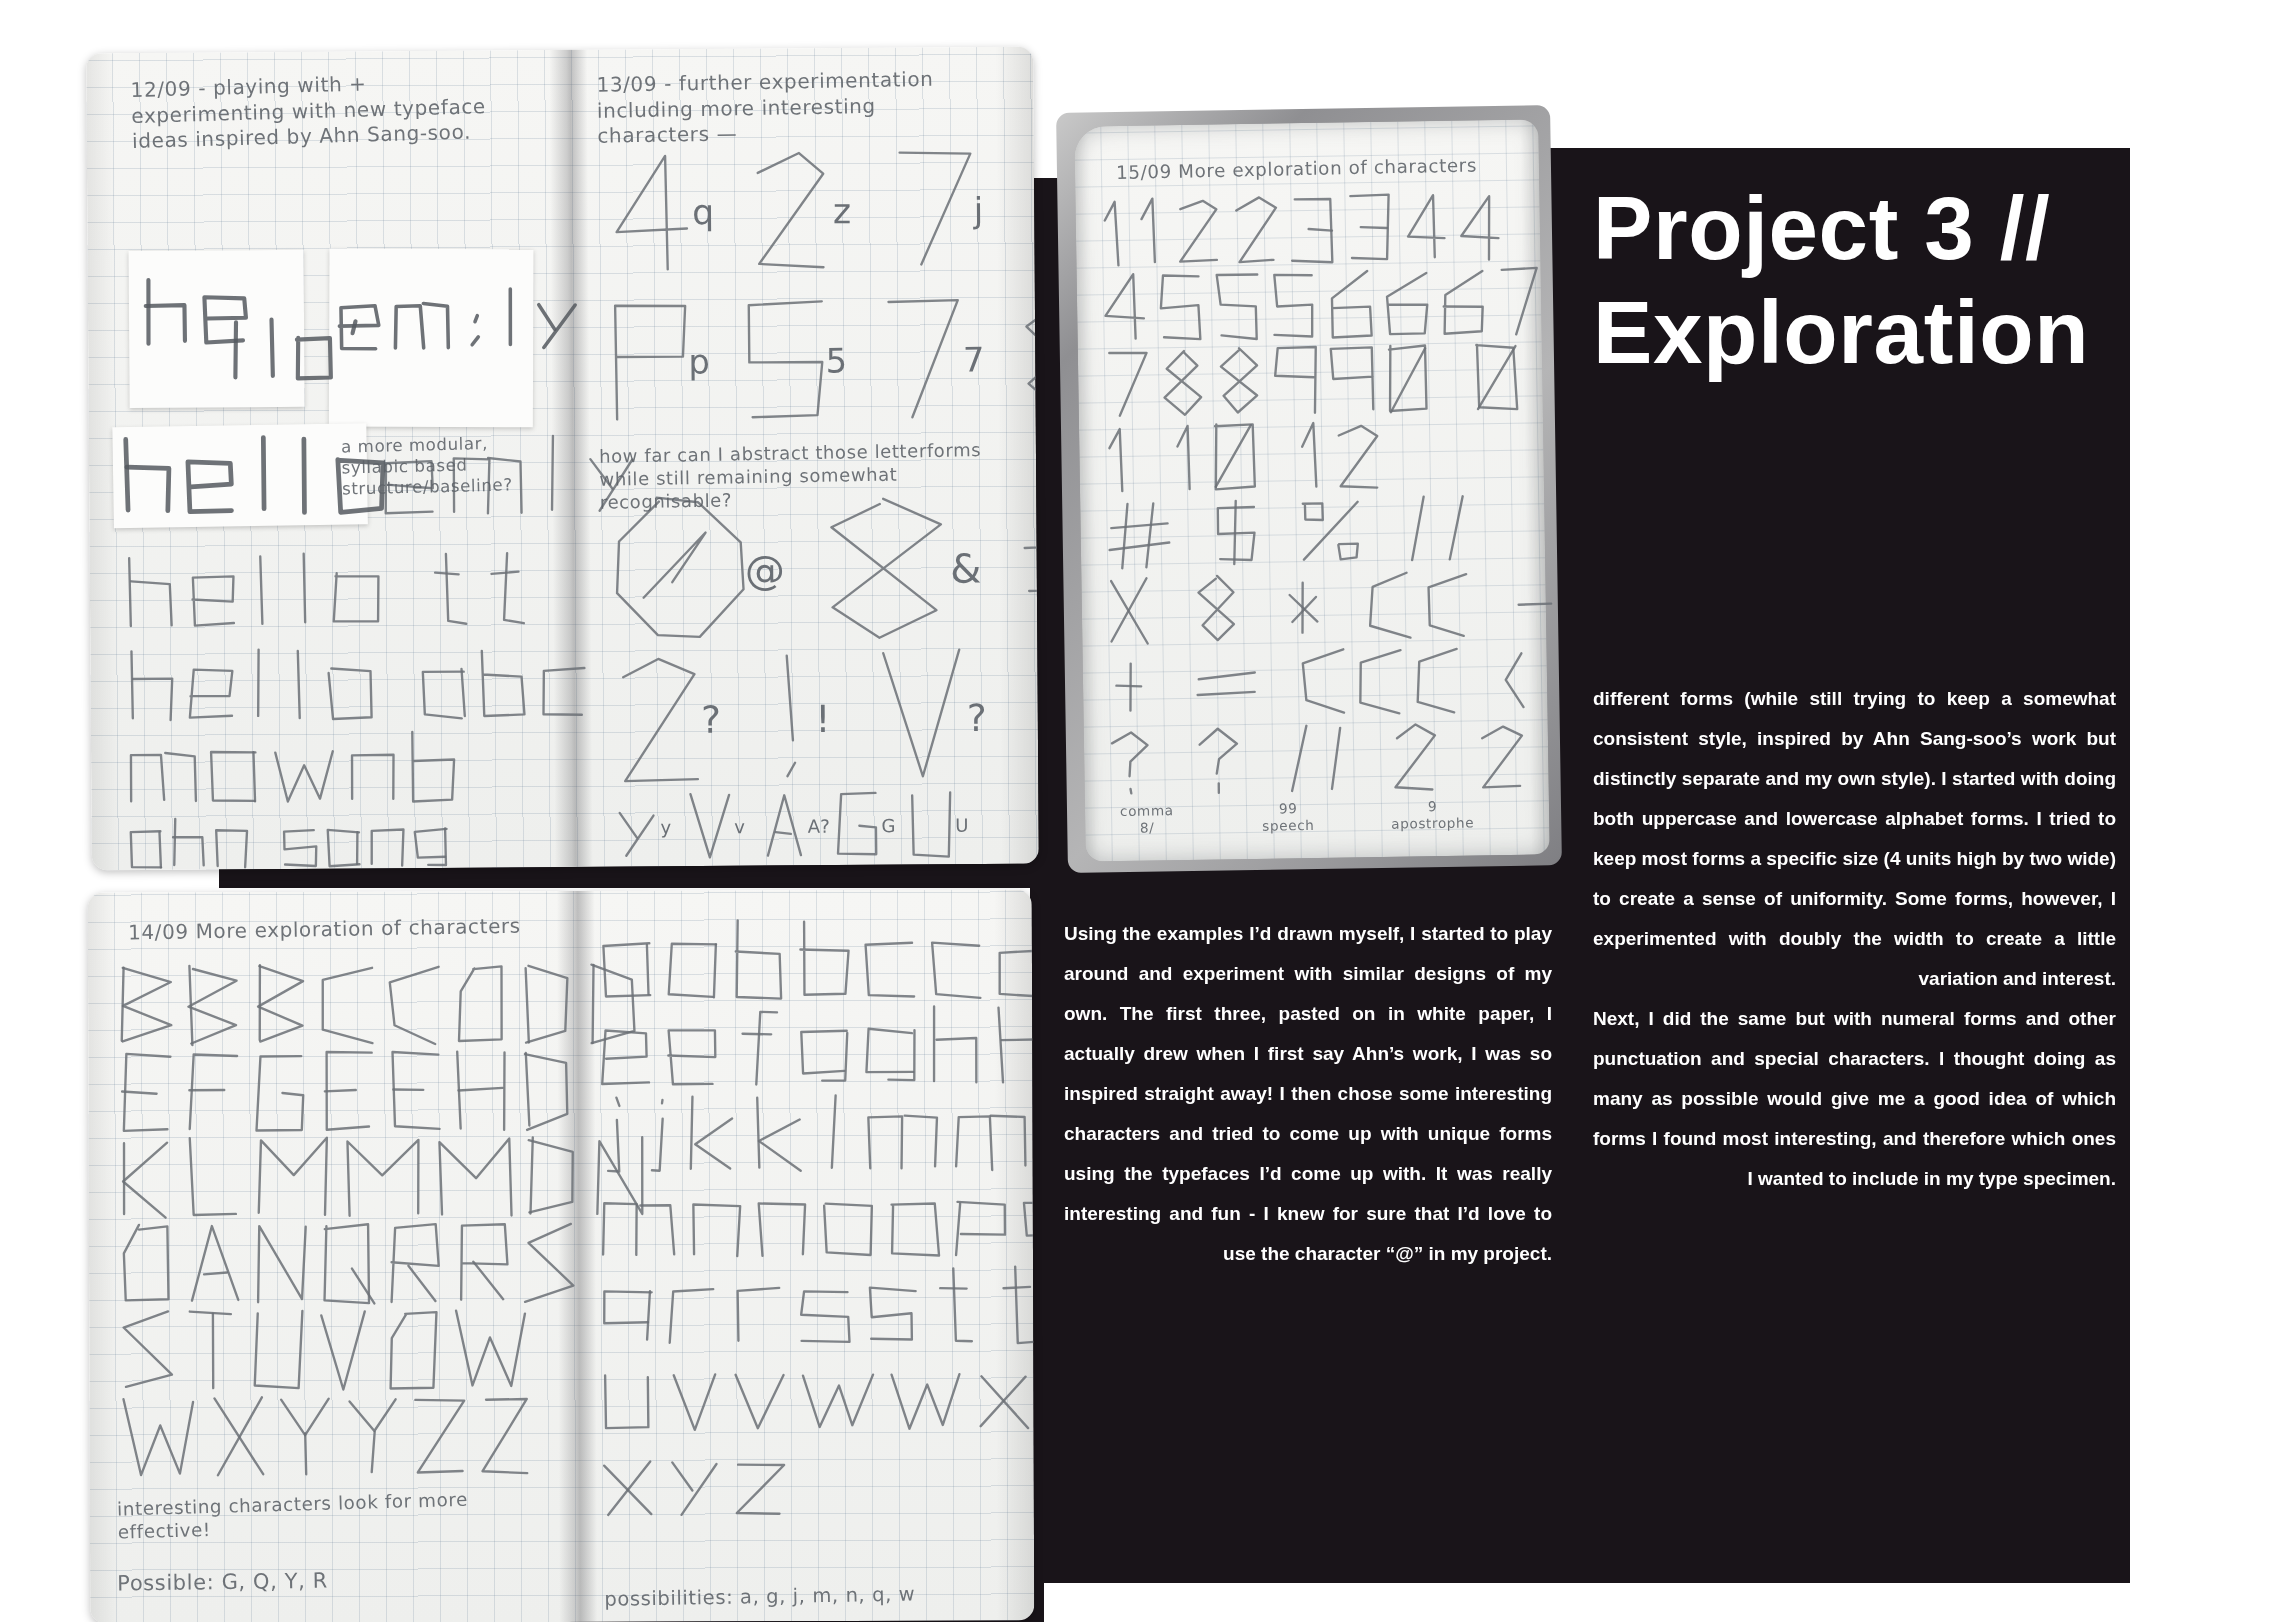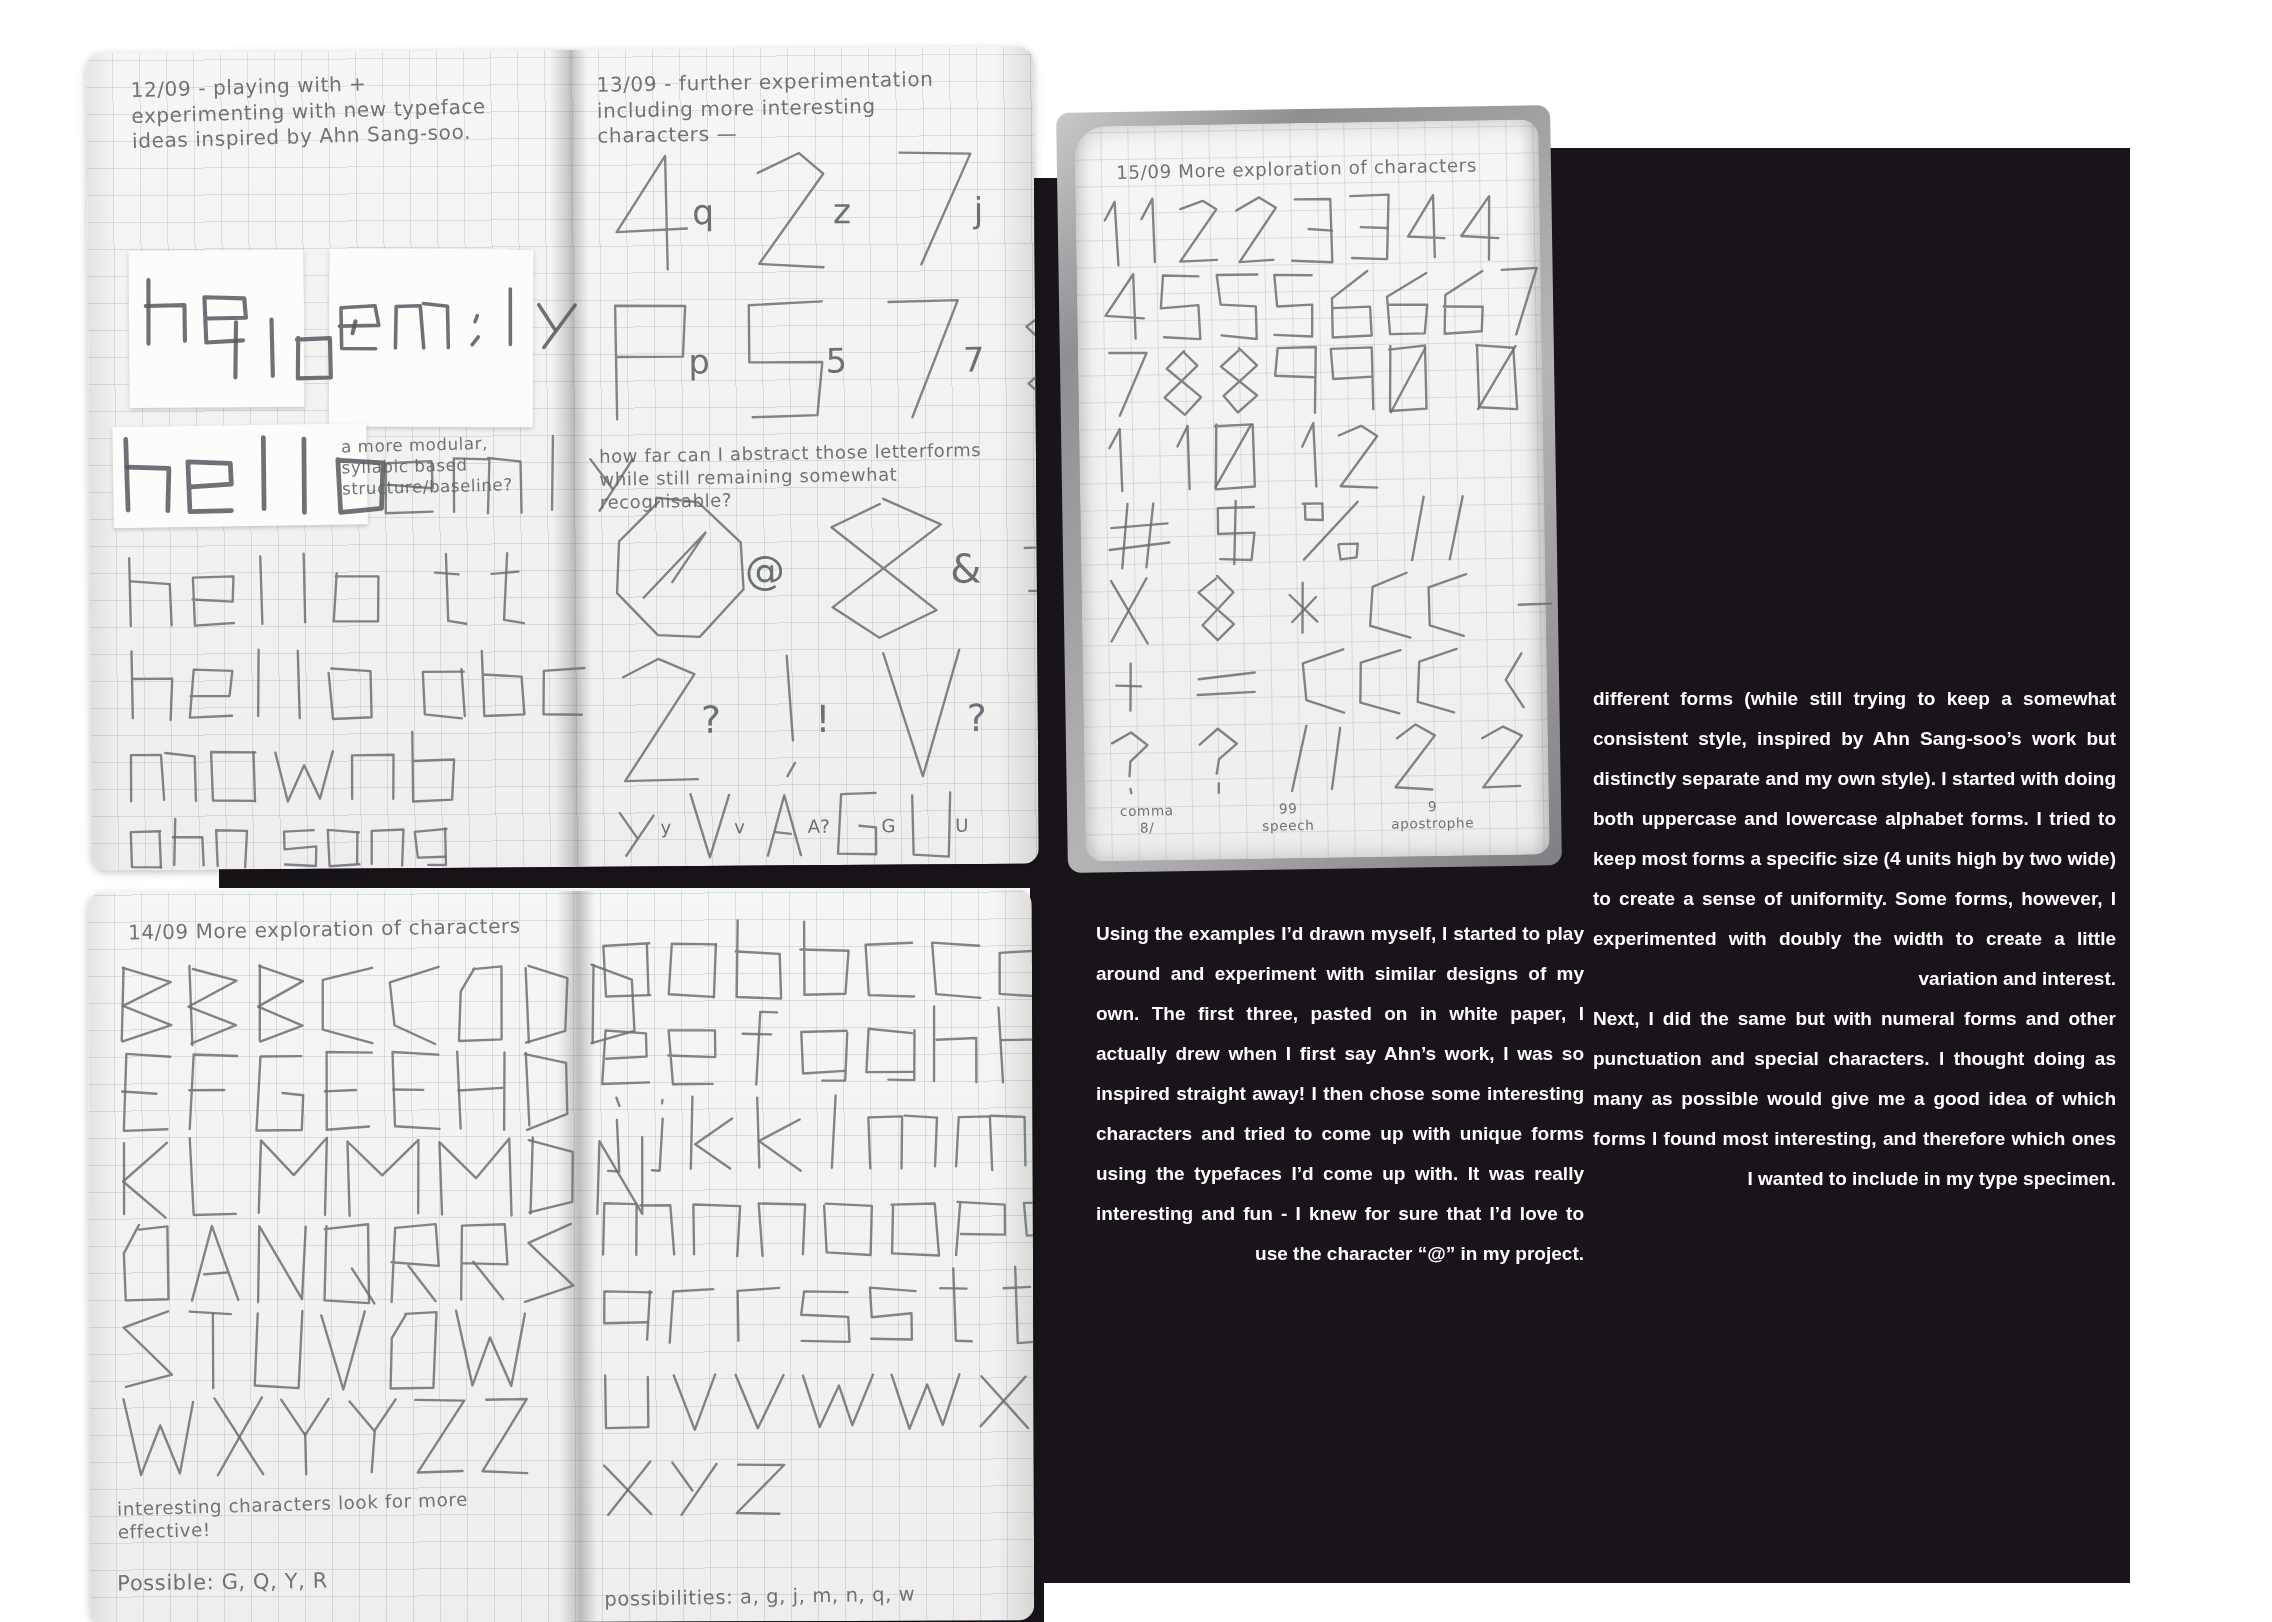--- a/index.html
+++ b/index.html
@@ -36,21 +36,21 @@
   .note{position:absolute;z-index:2;background:#fcfcfb;
         box-shadow:0 1.8px 4.7px rgba(60,60,60,.25);}
   
   .title{position:absolute;z-index:3;left:1593px;top:176px;width:521px;color:#ffffff;
          font-size:89px;line-height:104px;font-weight:700;letter-spacing:0.6px;}
   .col{position:absolute;z-index:3;color:#ffffff;font-weight:700;font-size:19px;
        line-height:40px;text-align:justify;}
   .col p{margin:0;text-align:justify;}
   .col p.endright{text-align-last:right;}
   .col p.stretch{text-align-last:justify;}
-  .colMiddle{left:1064px;top:914px;width:488px;margin-left:32px;}
+  .colMiddle{left:1064px;top:914px;width:488px;}
   .colRight{left:1593px;top:679px;width:523px;}
   .lbls{white-space:pre-line;text-align:center;font-size:13.6px;}
 </style>
 </head>
 <body>
 
 <div class="canvas">
 
   <div class="blk shadowA"></div>
   <div class="blk shadowC"></div>
@@ -410,20 +410,24 @@
         <polyline points="1620.1,820.7 1691.1,908.5" fill="none" stroke="#6b7076" stroke-width="4" stroke-linecap="round" stroke-linejoin="round" opacity="0.85"></polyline>
         <polyline points="1695.3,819.5 1625.2,912.6" fill="none" stroke="#6b7076" stroke-width="4" stroke-linecap="round" stroke-linejoin="round" opacity="0.85"></polyline>
         <polyline points="869.2,971.9 948.7,1054.1" fill="none" stroke="#6b7076" stroke-width="4" stroke-linecap="round" stroke-linejoin="round" opacity="0.85"></polyline>
         <polyline points="947.2,965.2 875.7,1055.2" fill="none" stroke="#6b7076" stroke-width="4" stroke-linecap="round" stroke-linejoin="round" opacity="0.85"></polyline>
         <polyline points="984.4,966.8 1018.3,1014.5" fill="none" stroke="#6b7076" stroke-width="4" stroke-linecap="round" stroke-linejoin="round" opacity="0.85"></polyline>
         <polyline points="1059.2,969.8 999.7,1055.5" fill="none" stroke="#6b7076" stroke-width="4" stroke-linecap="round" stroke-linejoin="round" opacity="0.85"></polyline>
         <polyline points="1095.7,971.0 1173.5,971.9 1093.3,1052.8 1165.4,1054.3" fill="none" stroke="#6b7076" stroke-width="4" stroke-linecap="round" stroke-linejoin="round" opacity="0.85"></polyline>
       </svg>
   </div>
 
+  <div class="title">
+    <div>Project 3 //</div>
+    <div>Exploration</div>
+  </div>
 
   <div class="col colMiddle">
     <p class="endright">Using the examples I’d drawn myself, I started to play around and experiment with similar designs of my own. The first three, pasted on in white paper, I actually drew when I first say Ahn’s work, I was so inspired straight away! I then chose some interesting characters and tried to come up with unique forms using the typefaces I’d come up with. It was really interesting and fun - I knew for sure that I’d love to use the character “@” in my project.</p>
   </div>
 
   <div class="col colRight">
     <p class="endright">different forms (while still trying to keep a somewhat consistent style, inspired by Ahn Sang-soo’s work but distinctly separate and my own style). I started with doing both uppercase and lowercase alphabet forms. I tried to keep most forms a specific size (4 units high by two wide) to create a sense of uniformity. Some forms, however, I experimented with doubly the width to create a little variation and interest.</p>
     <p class="endright">Next, I did the same but with numeral forms and other punctuation and special characters. I thought doing as many as possible would give me a good idea of which forms I found most interesting, and therefore which ones I wanted to include in my type specimen.</p>
   </div>
 </div>

